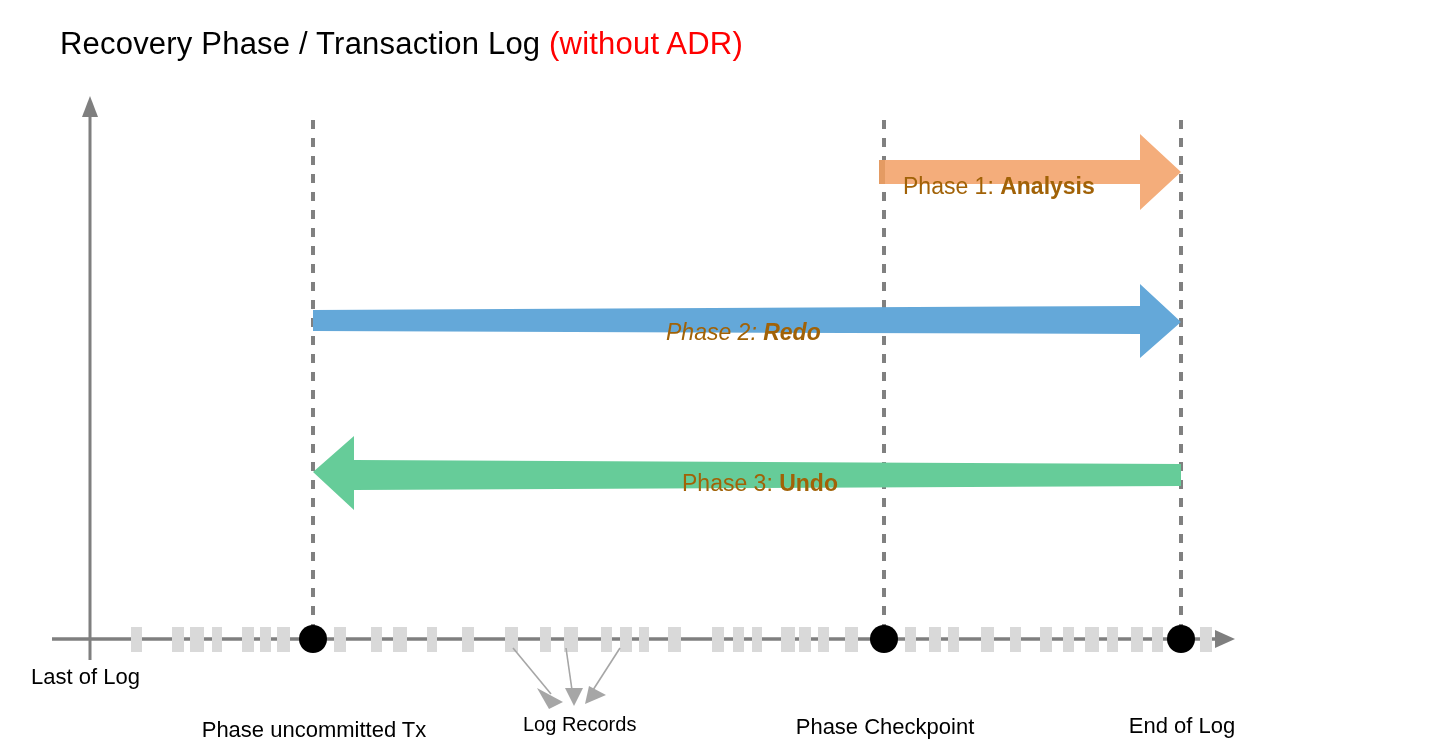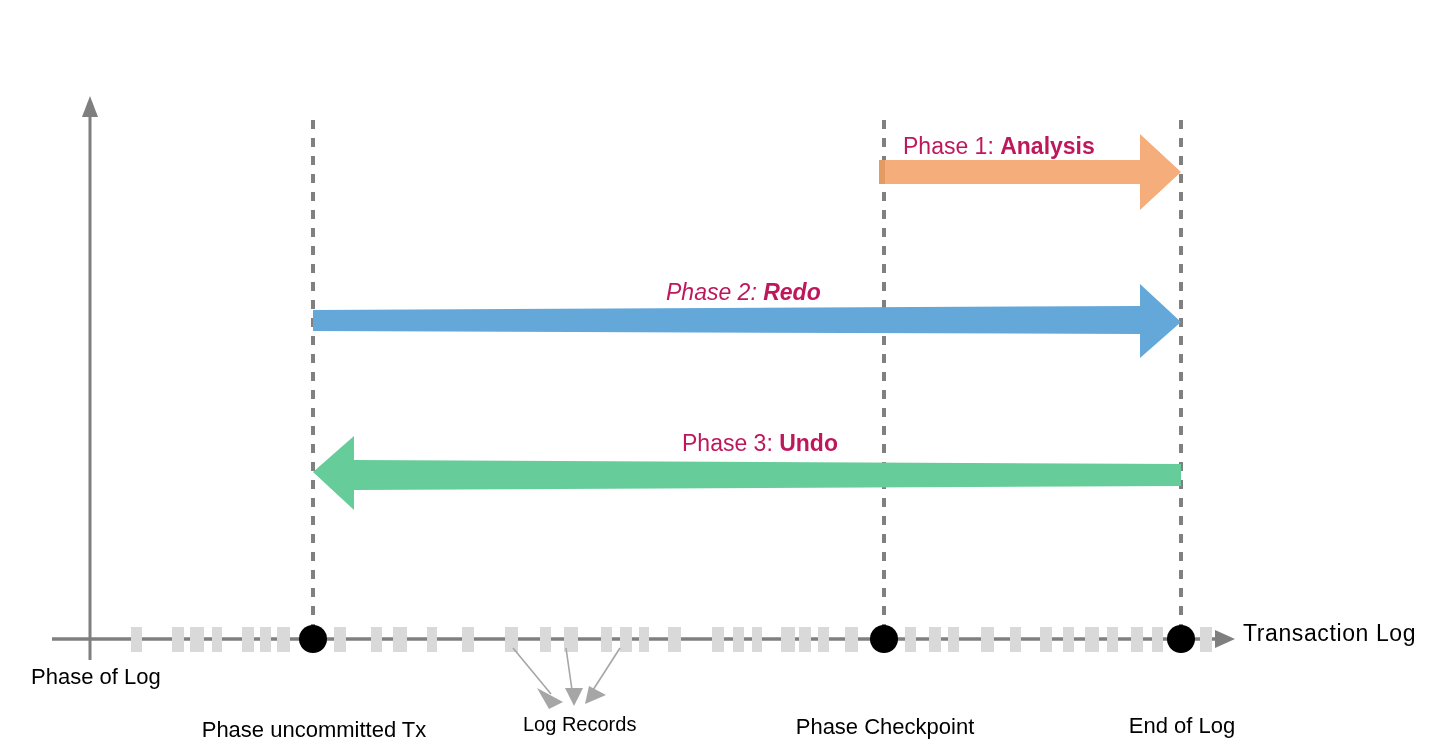--- a/index.html
+++ b/index.html
@@ -34,21 +34,22 @@
     left: 60px;
     top: 26px;
     font-size: 31px;
     letter-spacing: 0.2px;
   }
   #title .adr {
     color: #FF0000;
   }
   .phase-label {
     font-size: 23px;
-    color: #be185d;
+    color: #a16207;
+    margin-top: 40px;
   }
   .phase-label b {
     font-weight: bold;
   }
   #lbl-phase1 { left: 903px; top: 133px; }
   #lbl-phase2 { left: 666px; top: 279px; font-style: italic; }
   #lbl-phase3 { left: 682px; top: 430px; }
 
   .axis-label {
     font-size: 22px;
@@ -64,20 +65,21 @@
     left: 790px; top: 661px; width: 190px; line-height: 1.2;
   }
   #lbl-end-of-log { left: 1122px; top: 661px; width: 120px; }
   #lbl-log-records { left: 523px; top: 713px; font-size: 20px; }
 </style>
 </head>
 <body>
 
 <div id="canvas">
 
+  <div class="txt" id="title"><span>Recovery Phase / Transaction Log </span><span class="adr">(without ADR)</span></div>
 
   <svg class="layer" viewBox="0 0 1450 756">
 
     <g>
       <line x1="90" y1="108" x2="90" y2="660" stroke="#7F7F7F" stroke-width="3"></line>
       <polygon points="90,96 82,117 98,117" fill="#7F7F7F"></polygon>
     </g>
 
     <g>
       <line x1="52" y1="639" x2="1222" y2="639" stroke="#7F7F7F" stroke-width="3.5"></line>
@@ -162,23 +164,22 @@
     </g>
 
   </svg>
 
   <div class="txt phase-label" id="lbl-phase1"><span>Phase 1: </span><b>Analysis</b></div>
 
   <div class="txt phase-label" id="lbl-phase2"><span>Phase 2: </span><b>Redo</b></div>
 
   <div class="txt phase-label" id="lbl-phase3"><span>Phase 3: </span><b>Undo</b></div>
 
-  <div class="txt axis-label" id="lbl-start-of-log">Phase of Log</div>
+  <div class="txt axis-label" id="lbl-start-of-log">Last of Log</div>
 
-  <div class="txt axis-label" id="lbl-transaction-log">Transaction Log</div>
 
   <div class="txt axis-label" id="lbl-oldest-tx">
     <div>Phase uncommitted Tx</div>
     
   </div>
 
   <div class="txt axis-label" id="lbl-last-checkpoint">
     <div>Phase Checkpoint</div>
     
     

